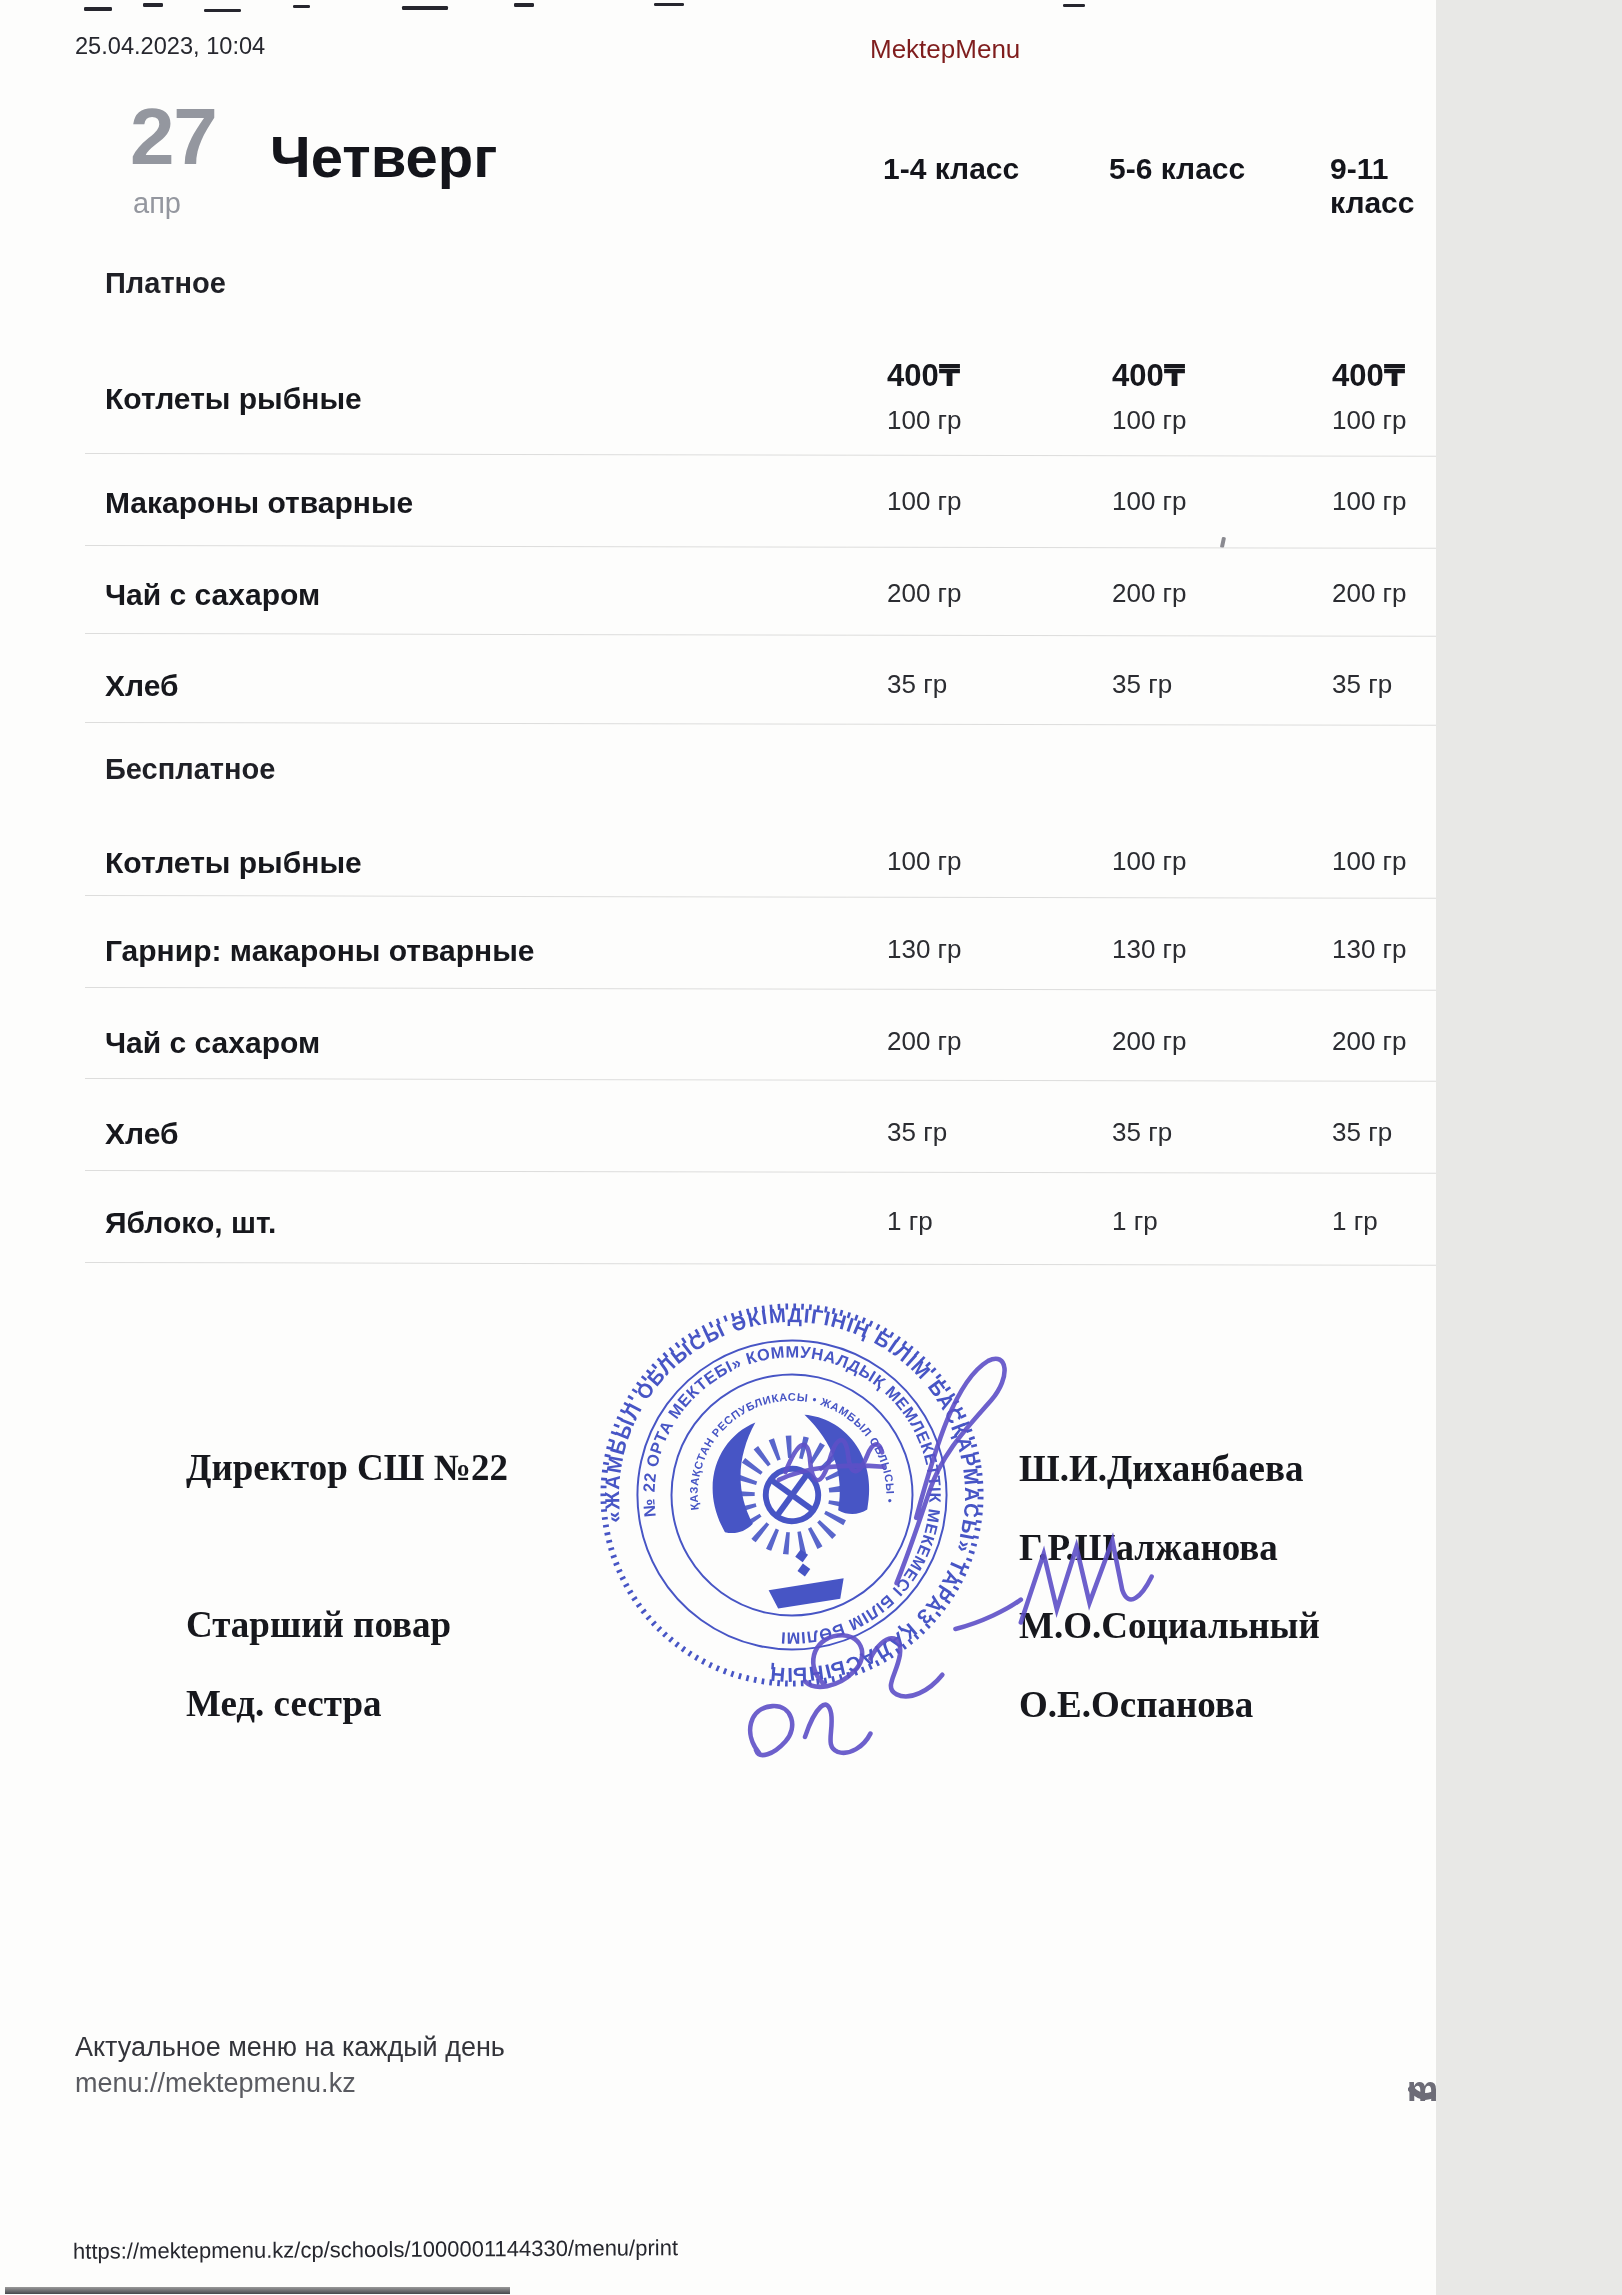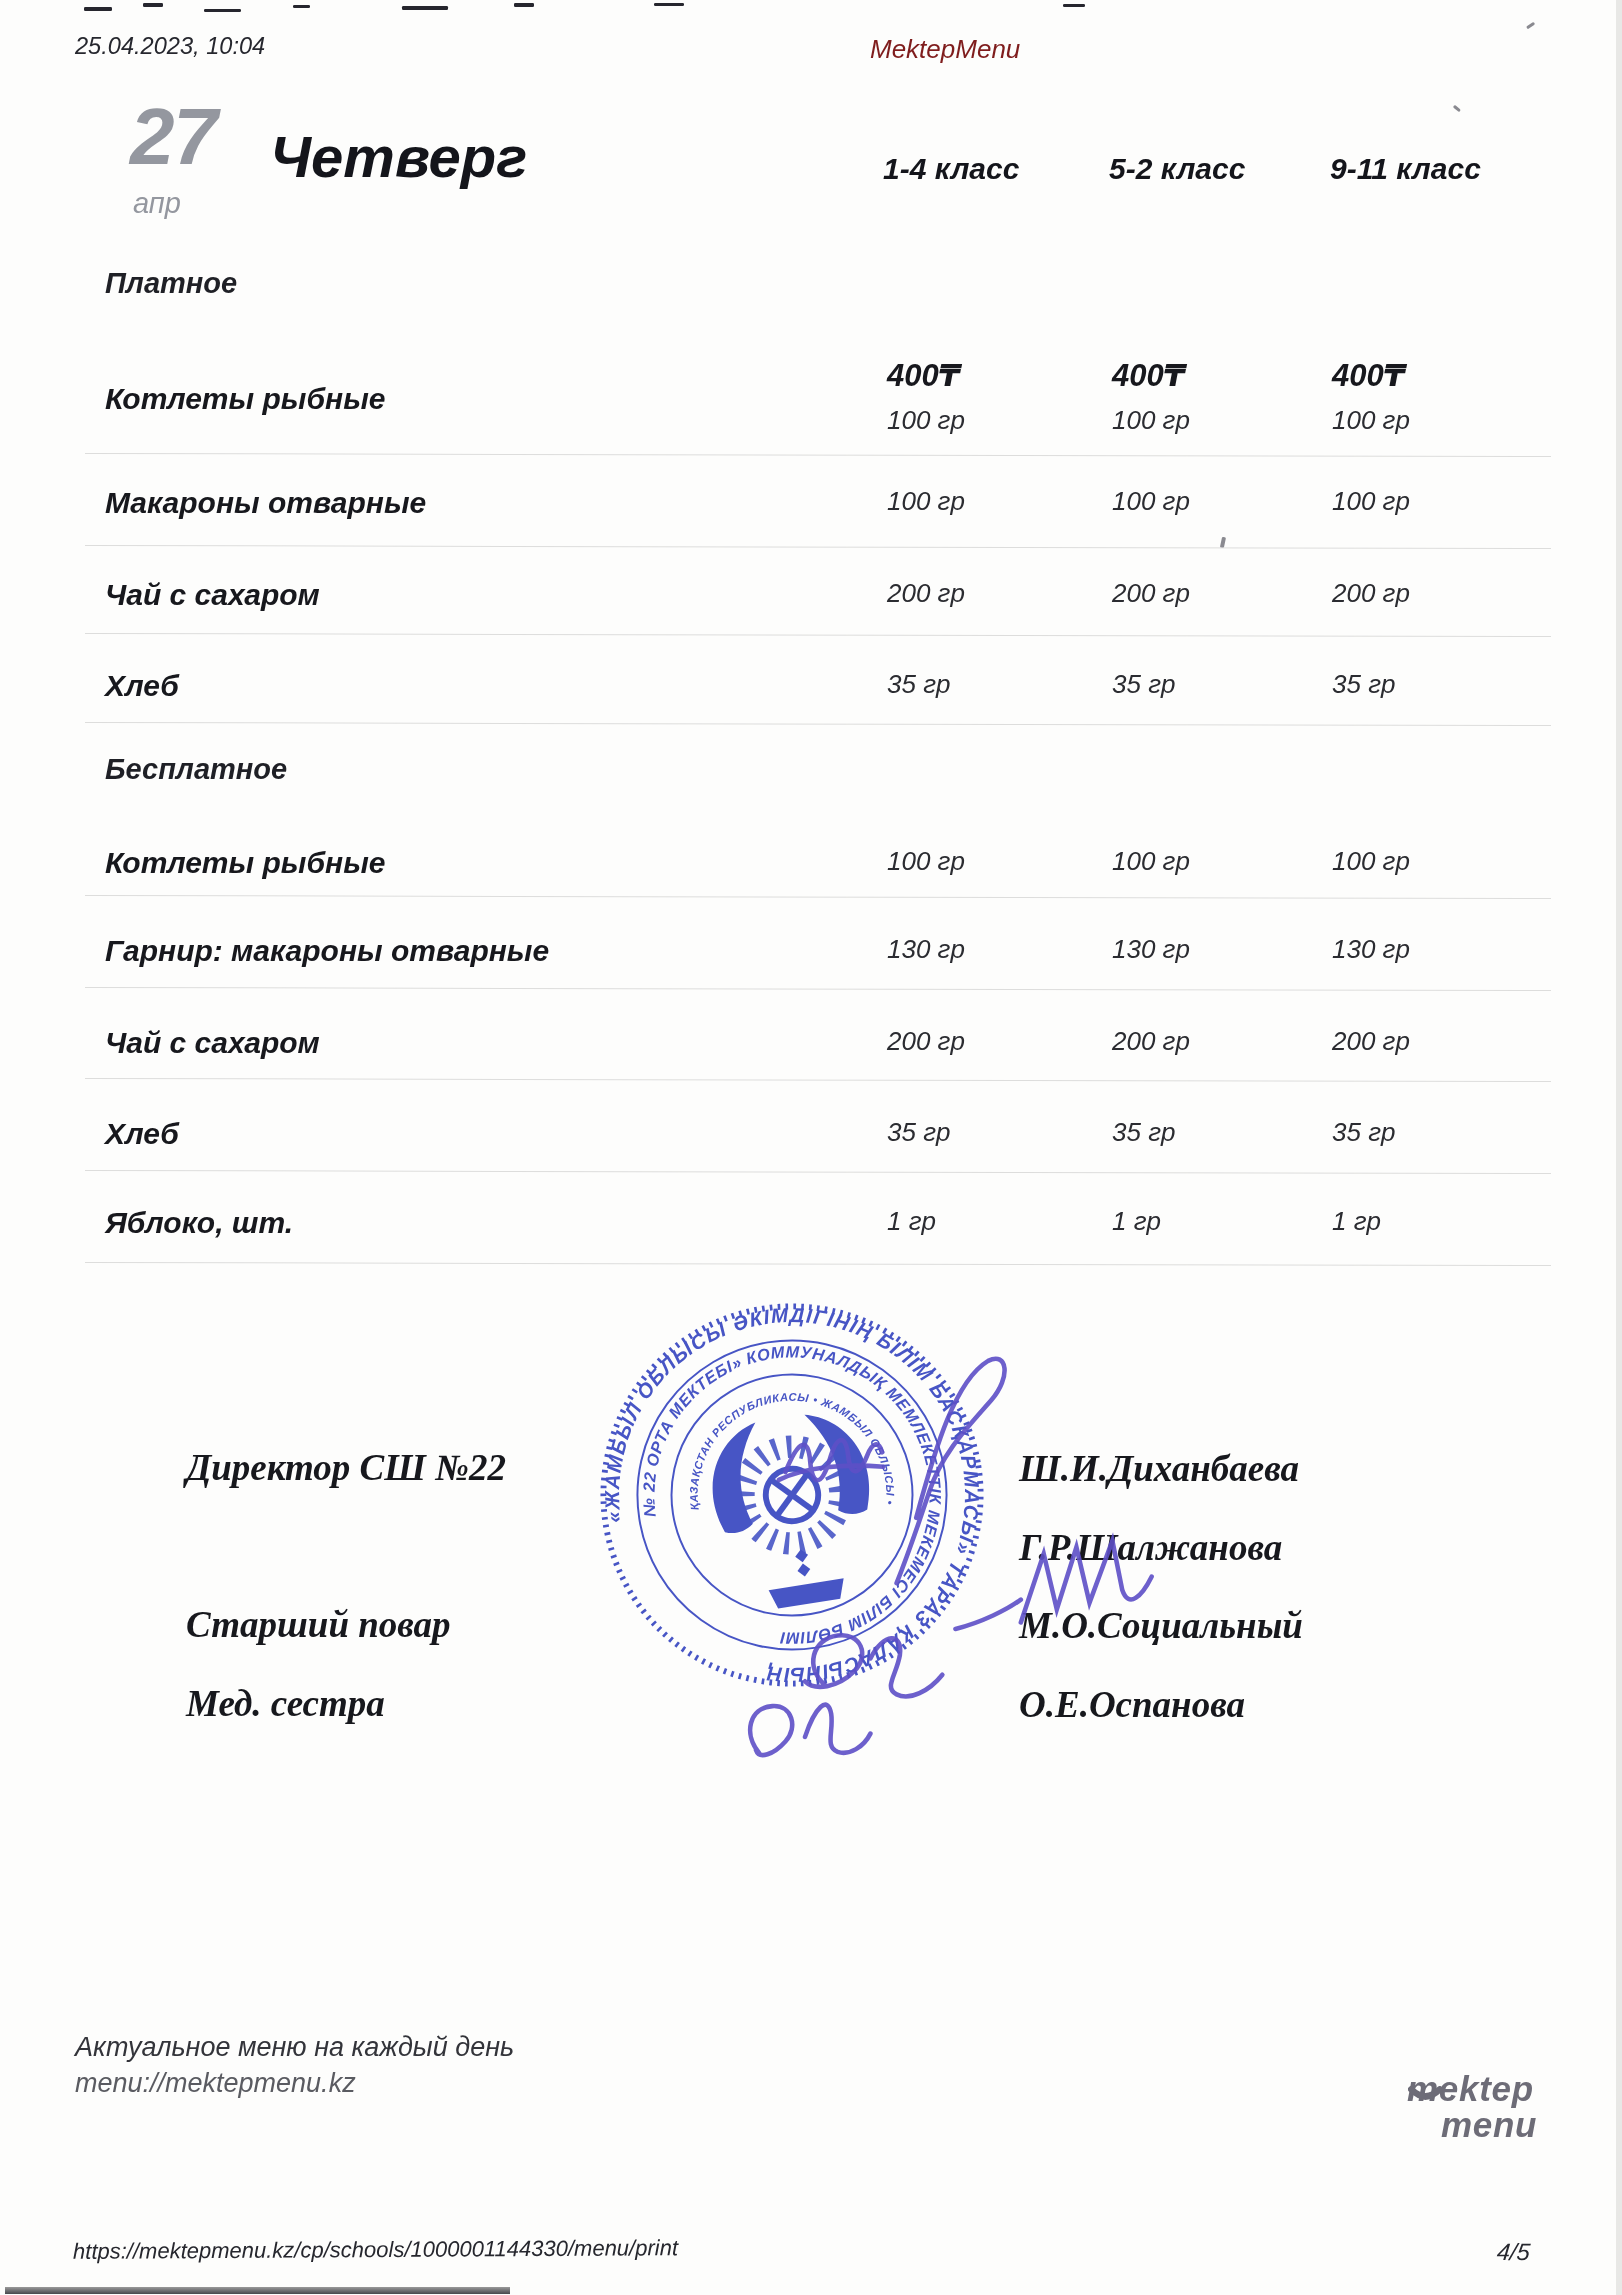--- a/index.html
+++ b/index.html
@@ -1,23 +1,22 @@
 <!DOCTYPE html>
 <html style="font-size:10.5px"><head>
 <meta charset="utf-8">
 <style>
   html,body{margin:0;padding:0;background:#e8e8e6;}
   #page{
     position:relative;
-    width:1616px;height:2295px;
+    width:1436px;height:2295px;
     background:#fdfdfc;
     overflow:hidden;
     font-family:"Liberation Sans","DejaVu Sans",sans-serif;
     color:#1b1c22;
-    font-style:italic;
   }
   
   .printed-at{position:absolute;left:75px;top:33px;font-size:23.6px;color:#26272e;}
   .site-title{position:absolute;left:870px;top:34px;font-size:26px;font-weight:500;color:#7f1d1d;}
   .day-number{position:absolute;left:130px;top:97px;font-size:80px;line-height:1;font-weight:700;color:#94979f;letter-spacing:-1.3px;}
   .month{position:absolute;left:133px;top:187px;font-size:29px;color:#94979f;font-weight:500;}
   .weekday{position:absolute;left:270px;top:128px;font-size:58px;line-height:1;font-weight:700;color:#14151b;}
   .class-col{position:absolute;top:152px;font-size:30px;font-weight:700;color:#14151b;}
   .col1{left:883px;} .col2{left:1109px;} .col3{left:1330px;}
   
@@ -70,21 +69,21 @@
   <div class="tick" style="left:1221px;top:537px;width:3.9px;height:10.5px;transform:rotate(12deg);"></div>
 
   <div class="printed-at">25.04.2023, 10:04</div>
   <div class="site-title">MektepMenu</div>
 
   <div class="day-number">27</div>
   <div class="month">апр</div>
   <div class="weekday">Четверг</div>
 
   <div class="class-col col1">1-4 класс</div>
-  <div class="class-col col2">5-2 класс</div>
+  <div class="class-col col2">5-6 класс</div>
   <div class="class-col col3">9-11 класс</div>
 
   <div class="section-title" style="top:267px;">Платное</div>
 
   <div class="menu-row first" style="top:357px;">
     <span class="item-name">Котлеты рыбные</span>
     <div class="cell p1">
       <div class="price">400₸</div>
       <div class="portion">100 гр</div>
     </div>

